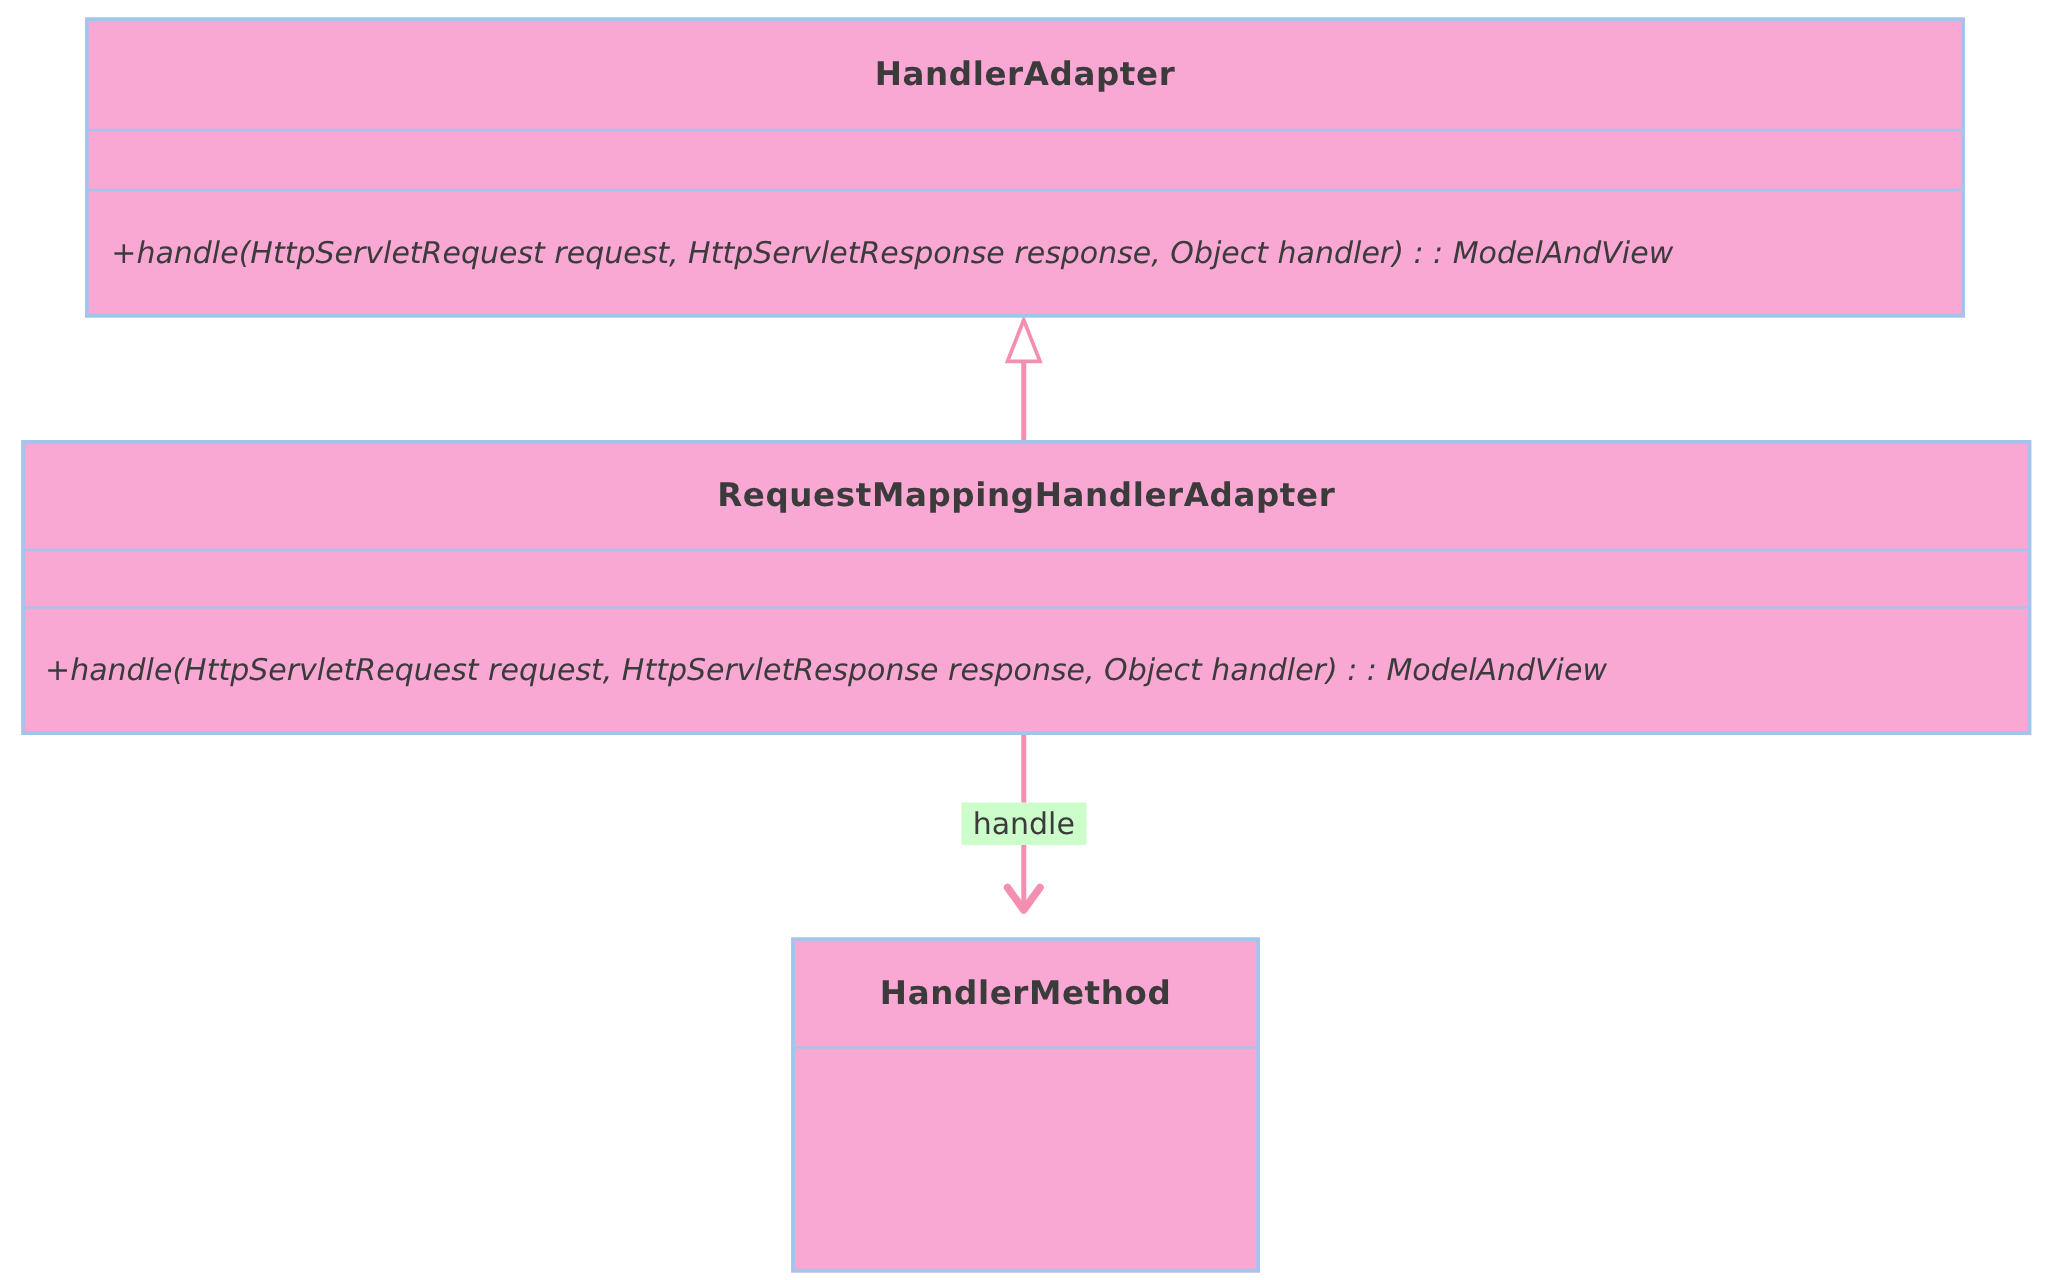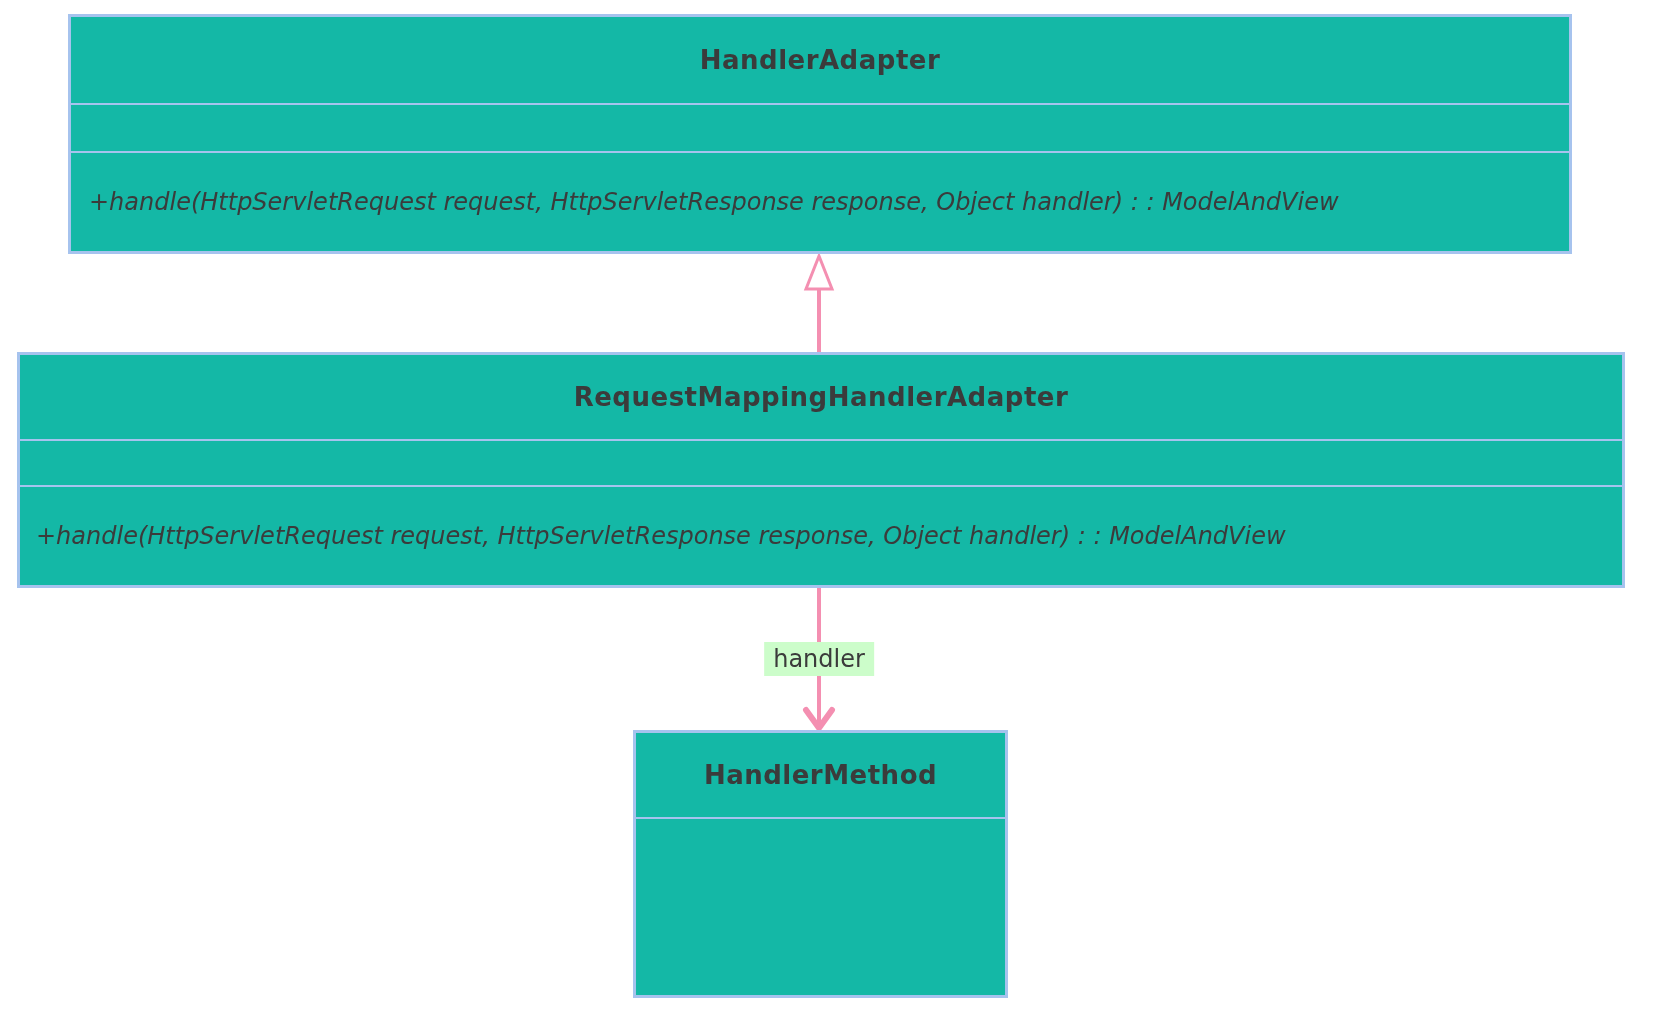--- a/index.html
+++ b/index.html
@@ -18,21 +18,21 @@
   svg.connectors {
     position: absolute;
     left: 0; top: 0;
     width: 1656px;
     height: 1024px;
     pointer-events: none;
   }
   .uml-class {
     position: absolute;
     box-sizing: border-box;
-    background: #14b8a6;
+    background: #f9a8d4;
     border: 3px solid #a6c3ee;
     display: flex;
     flex-direction: column;
     color: #3b3b3b;
   }
   .uml-title {
     display: flex;
     align-items: center;
     justify-content: center;
     font-weight: bold;
@@ -61,21 +61,21 @@
   #box-handler-adapter        { left: 68px;  top: 14px;  width: 1504px; height: 240px; }
   #box-handler-adapter .uml-title   { height: 86px; }
   #box-handler-adapter .uml-empty   { height: 48px; }
   #box-handler-adapter .uml-methods { flex: 1; padding-left: 18px; }
 
   #box-request-mapping        { left: 17px;  top: 352px; width: 1608px; height: 236px; }
   #box-request-mapping .uml-title   { height: 84px; }
   #box-request-mapping .uml-empty   { height: 46px; }
   #box-request-mapping .uml-methods { flex: 1; padding-left: 16px; }
 
-  #box-handler-method         { left: 633px; top: 730px; width: 375px;  height: 268px; }
+  #box-handler-method         { left: 633px; top: 750px; width: 375px;  height: 268px; }
   #box-handler-method .uml-title    { height: 84px; }
   #box-handler-method .uml-attrs    { flex: 1; padding-left: 24px; }
   #box-handler-method .uml-empty    { height: 48px; }
 
   .edge-label {
     position: absolute;
     left: 819px;
     top: 642px;
     transform: translateX(-50%);
     background: #ccfdca;
@@ -113,15 +113,15 @@
     <div class="uml-compartment uml-methods">
       <span>+handle(HttpServletRequest request, HttpServletResponse response, Object handler) : : ModelAndView</span>
     </div>
   </div>
 
   <div class="uml-class" id="box-handler-method">
     <div class="uml-title">HandlerMethod</div>
     <div class="uml-compartment uml-empty"></div>
   </div>
 
-  <div class="edge-label">handler</div>
+  <div class="edge-label">handle</div>
 
 </div>
 
 </body></html>

